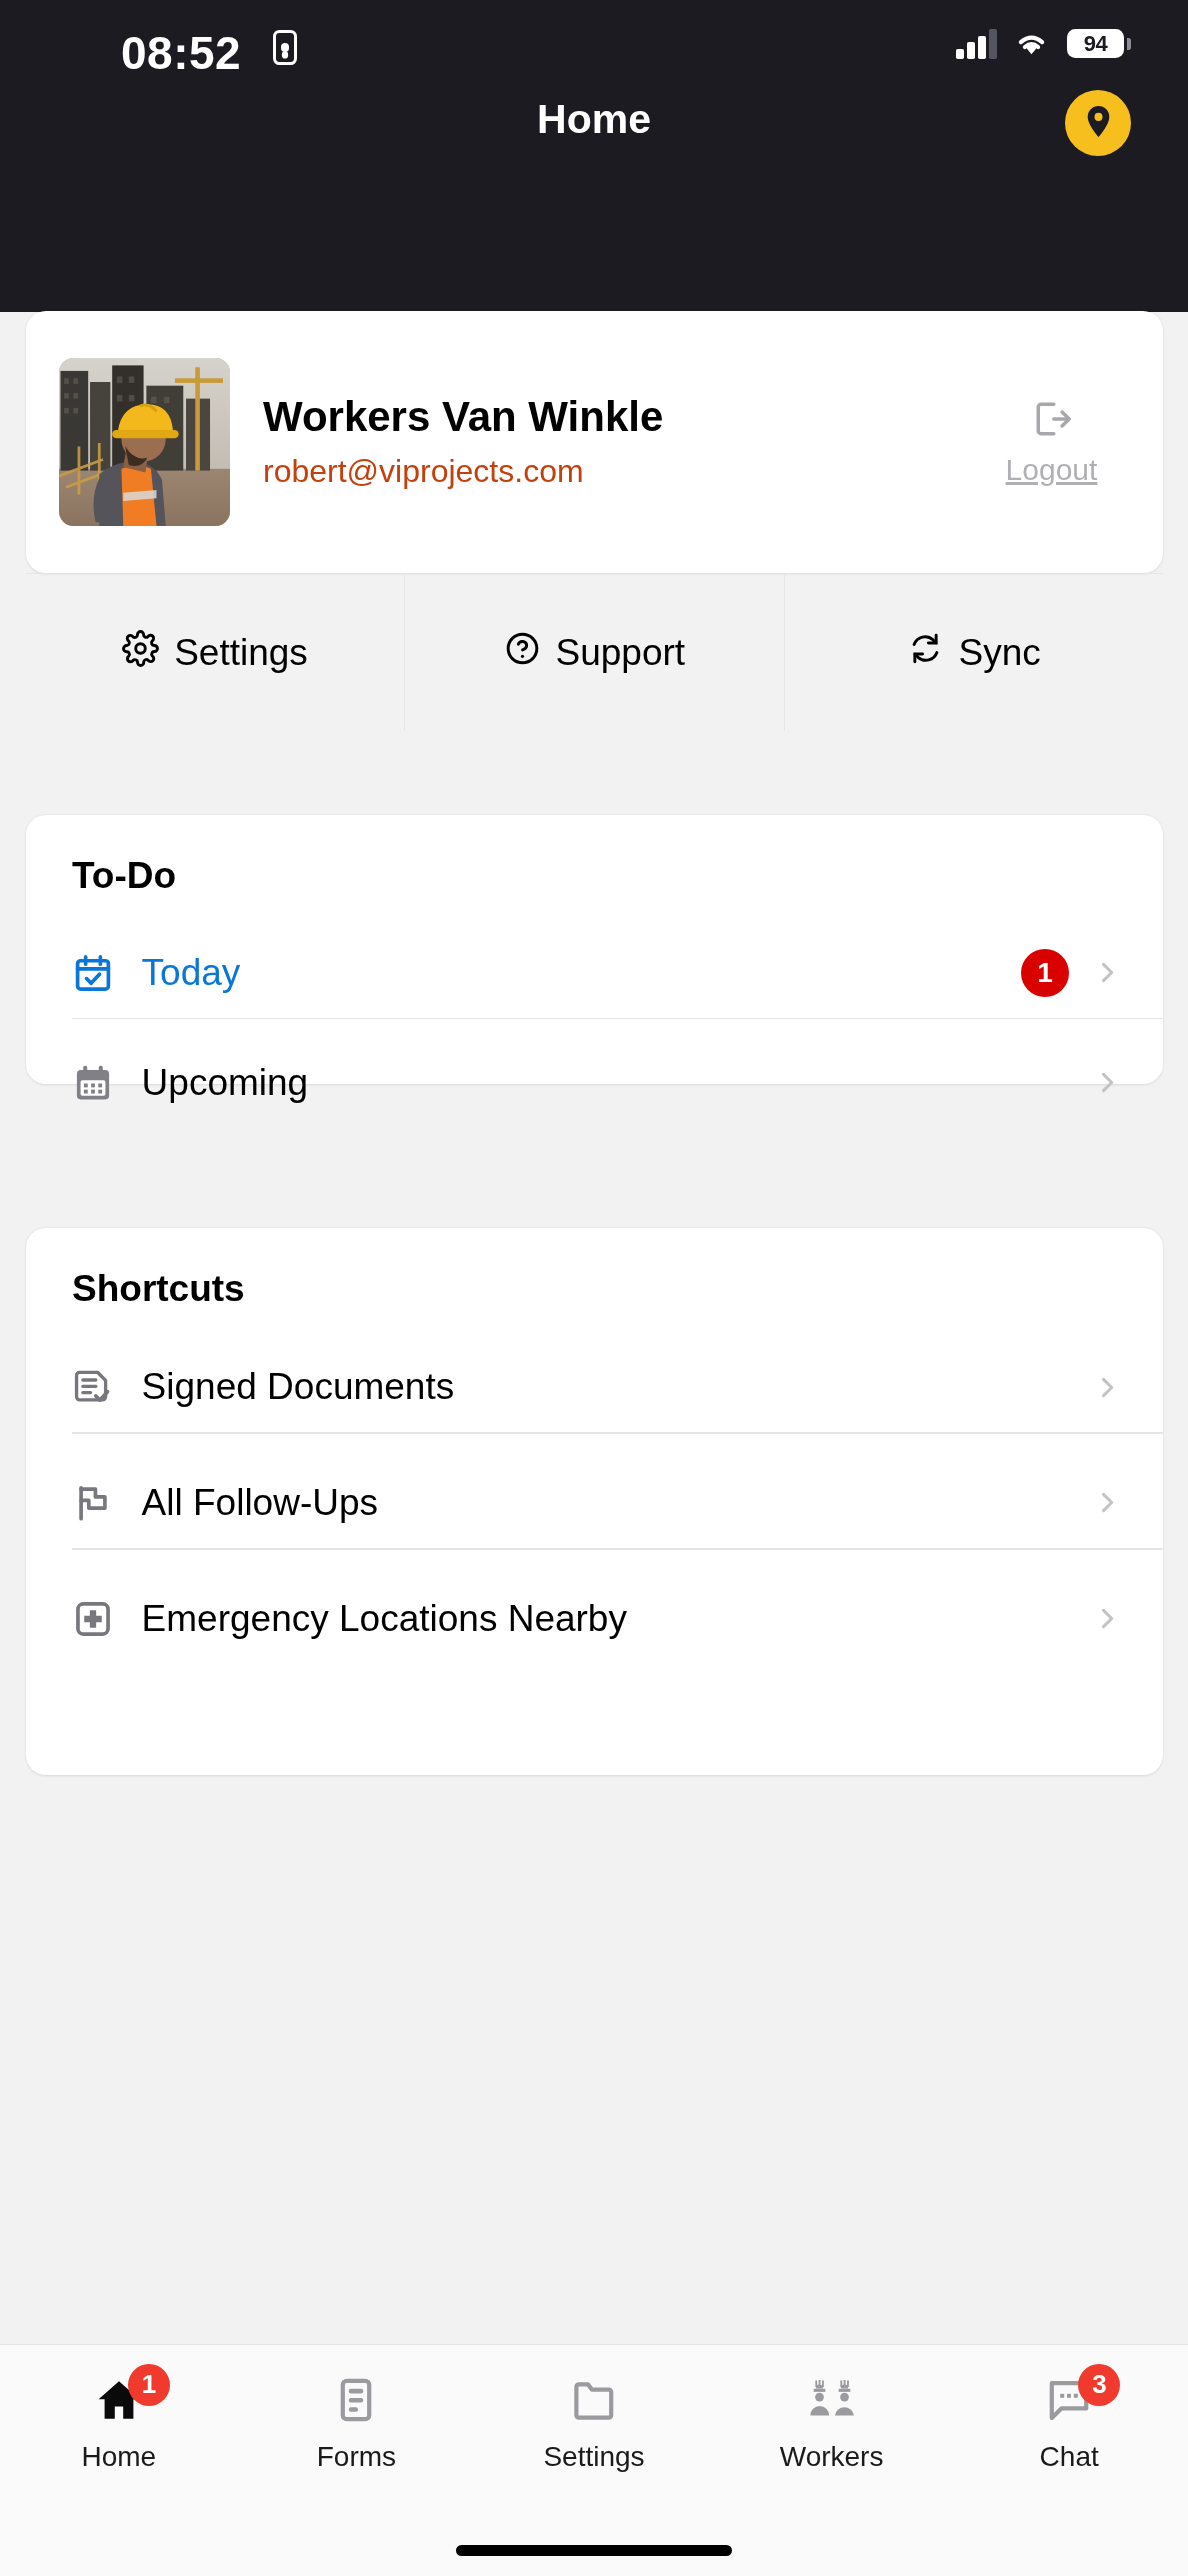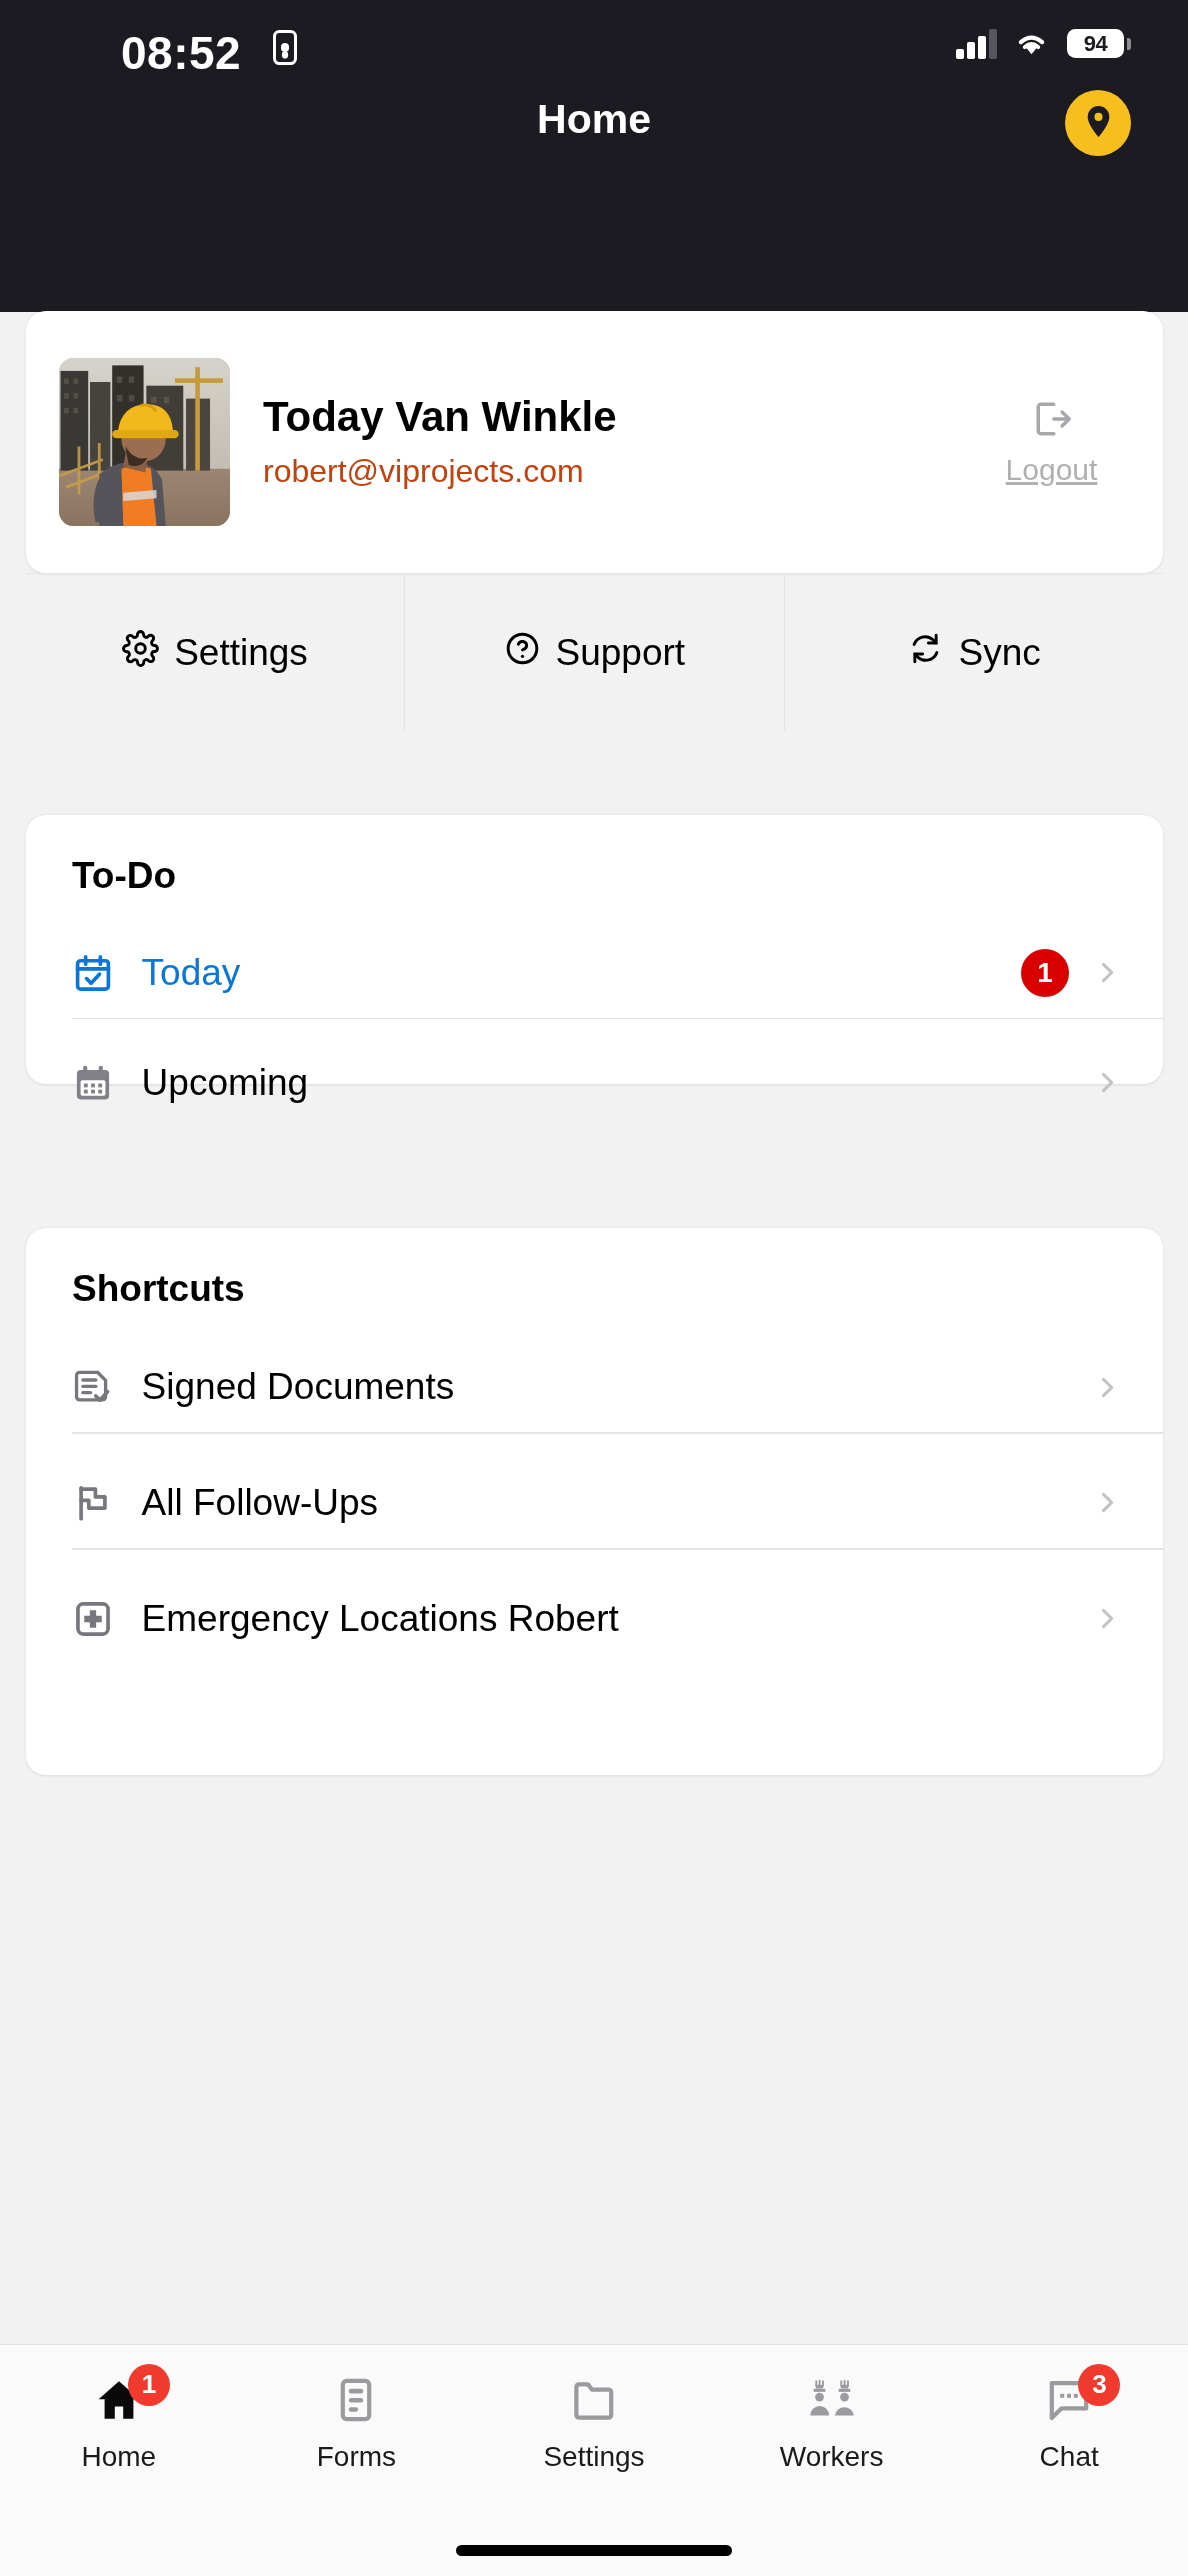--- a/index.html
+++ b/index.html
@@ -263,21 +263,21 @@
             <path d="M72 96 q10 16 24 12 q-6 12 -20 8 z" fill="#3c2d22"></path>
 
             <path d="M64 80 q4 -30 32 -30 q26 0 28 30 z" fill="#f2b81c"></path>
             <rect x="58" y="78" width="72" height="9" rx="4.5" fill="#e0a812"></rect>
             <path d="M88 52 q10 -4 18 6" stroke="#d79f10" stroke-width="3" fill="none"></path>
           </g>
         </svg>
       </div>
 
       <div class="profile-text">
-        <div class="p-name">Today Van Winkle</div>
+        <div class="p-name">Workers Van Winkle</div>
         <div class="p-email">robert@viprojects.com</div>
       </div>
 
       <div class="logout">
         <span>
           <svg viewBox="0 0 24 24" width="44" height="44" fill="none" stroke="#a8a8ac" stroke-width="1.9" stroke-linecap="round" stroke-linejoin="round">
             <path d="M13 4H6a1.5 1.5 0 0 0-1.5 1.5v13A1.5 1.5 0 0 0 6 20h7"></path>
             <path d="M13 12h8"></path>
             <path d="M17.5 8.2 21.4 12l-3.9 3.8"></path>
           </svg>
@@ -414,21 +414,21 @@
 
     <div class="divider"></div>
 
     <div class="row" style="margin-top:24px;">
       <span class="r-icon">
         <svg viewBox="0 0 24 24" width="42" height="42">
           <rect x="3.4" y="3.4" width="17.2" height="17.2" rx="3" fill="none" stroke="#77777d" stroke-width="2.1"></rect>
           <path d="M10.2 7h3.6v3.2H17v3.6h-3.2V17h-3.6v-3.2H7v-3.6h3.2z" fill="#77777d"></path>
         </svg>
       </span>
-      <span class="r-label">Emergency Locations Robert</span>
+      <span class="r-label">Emergency Locations Nearby</span>
       <span class="chev">
         <svg viewBox="0 0 24 24" width="31" height="31" fill="none" stroke="#c3c3c6" stroke-width="2.6" stroke-linecap="round" stroke-linejoin="round">
             <path d="M9 5l7 7-7 7"></path>
           </svg>
       </span>
     </div>
   </div>
 
   <div class="tabbar">
 

